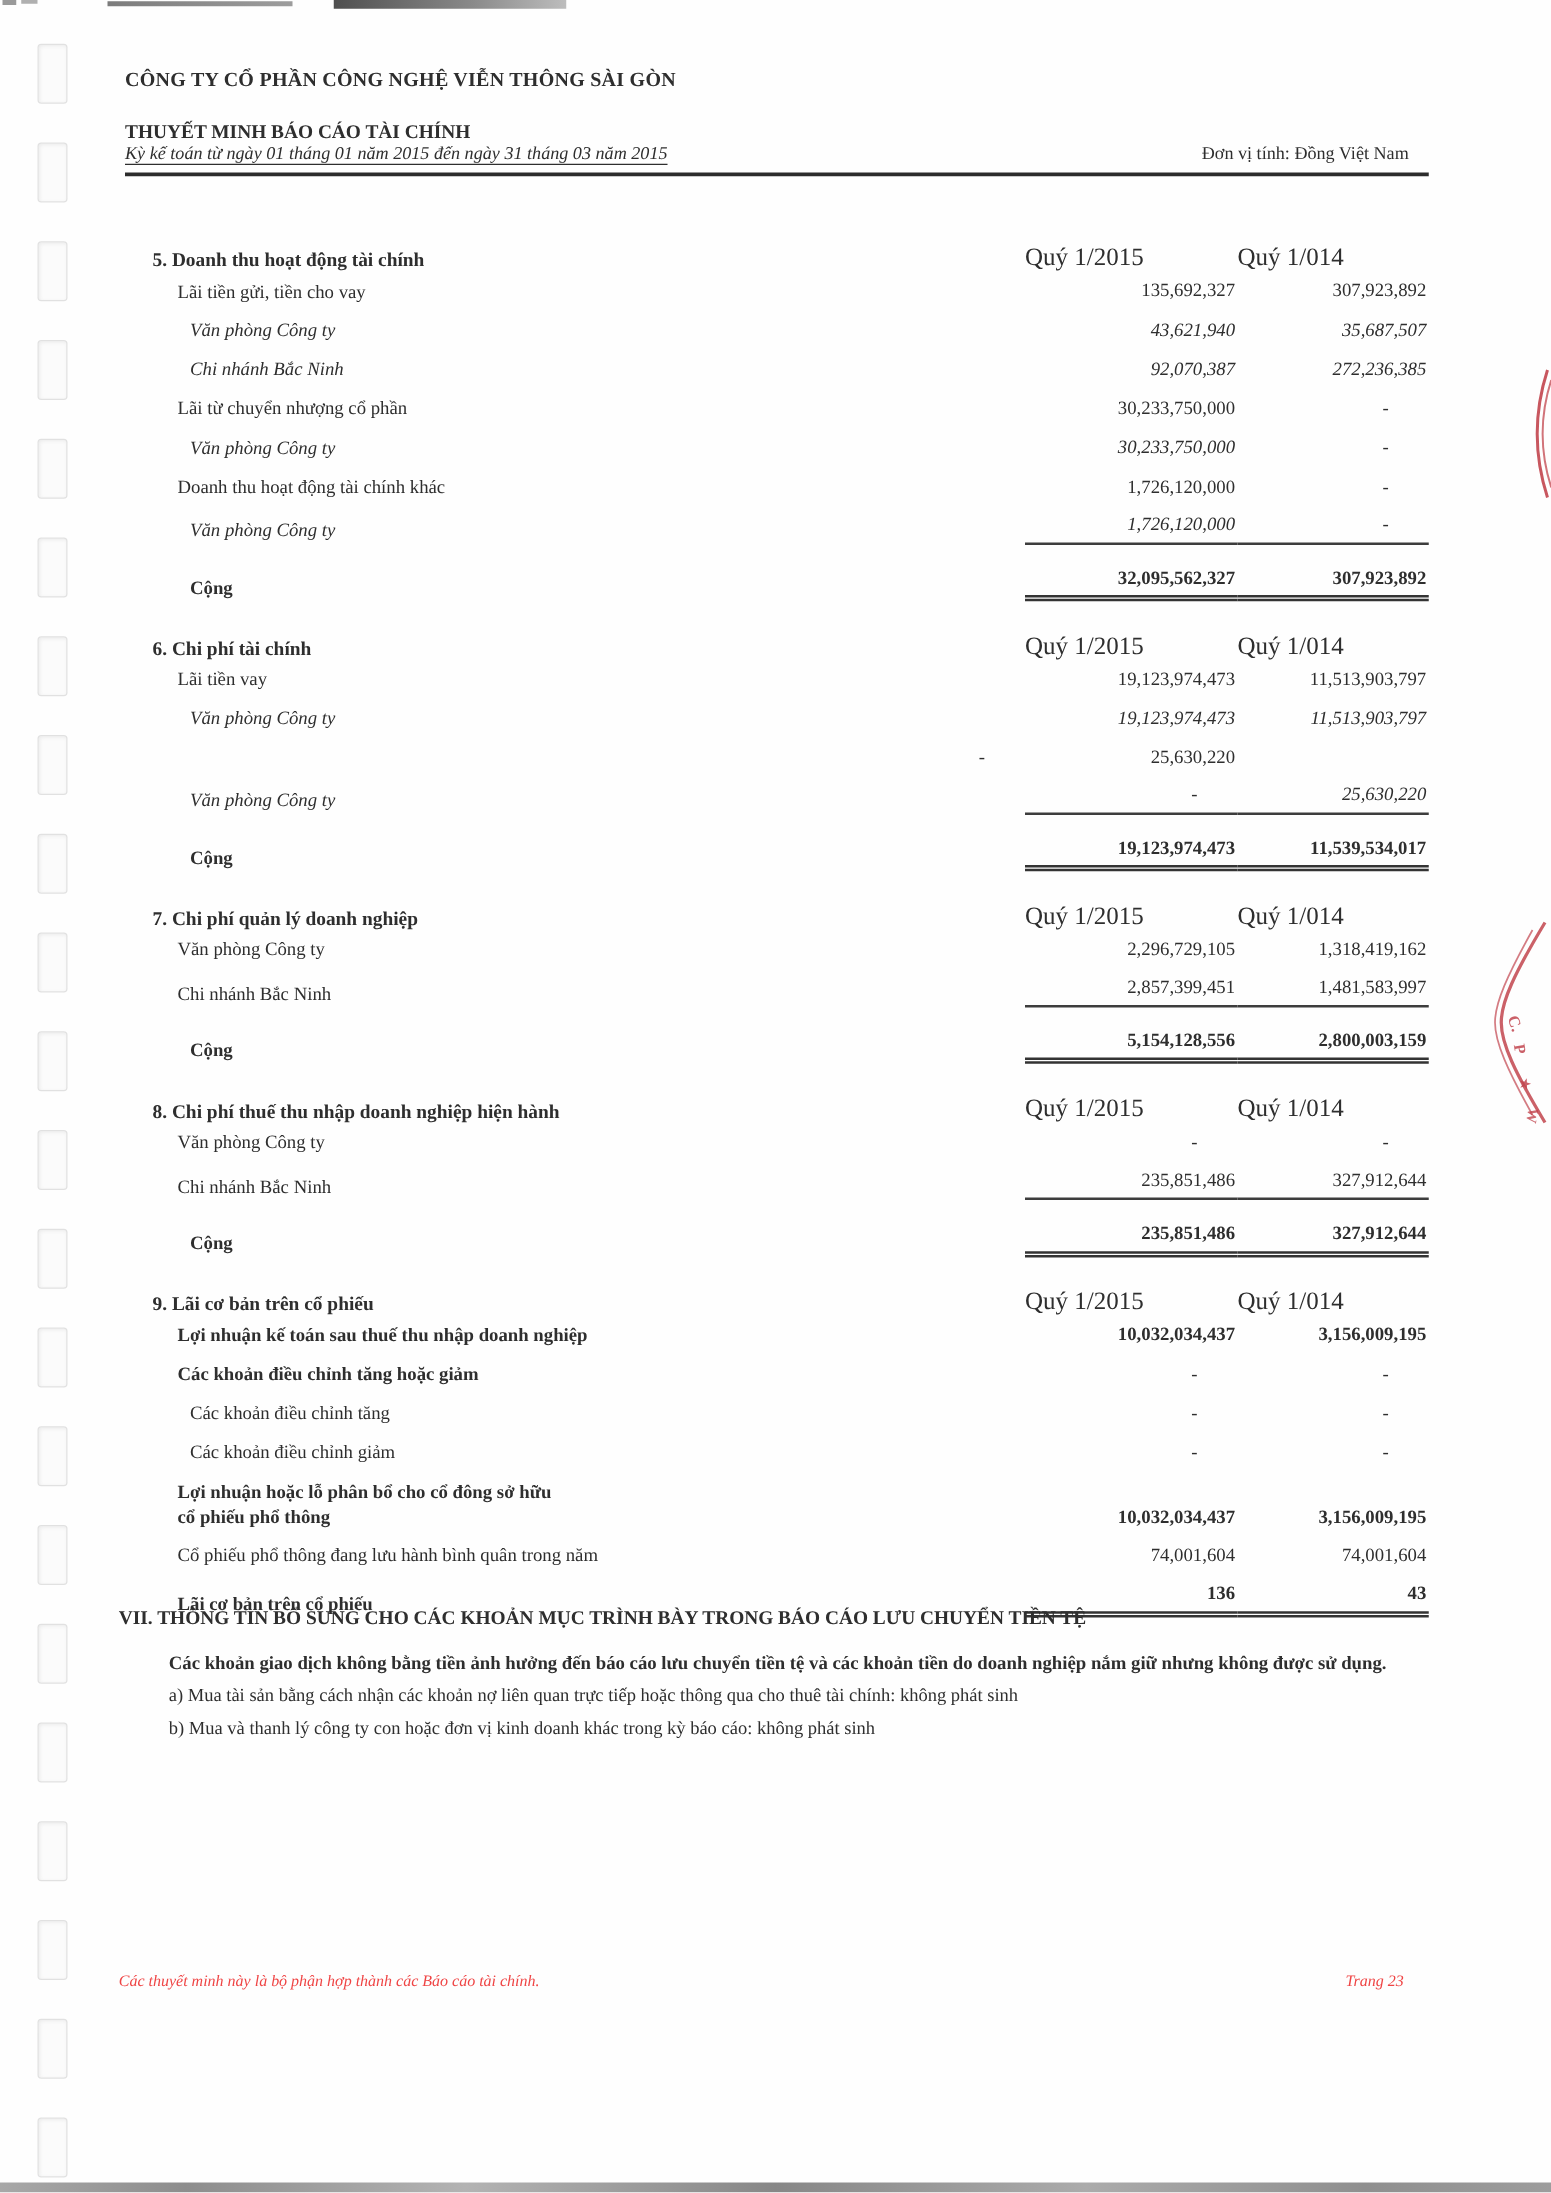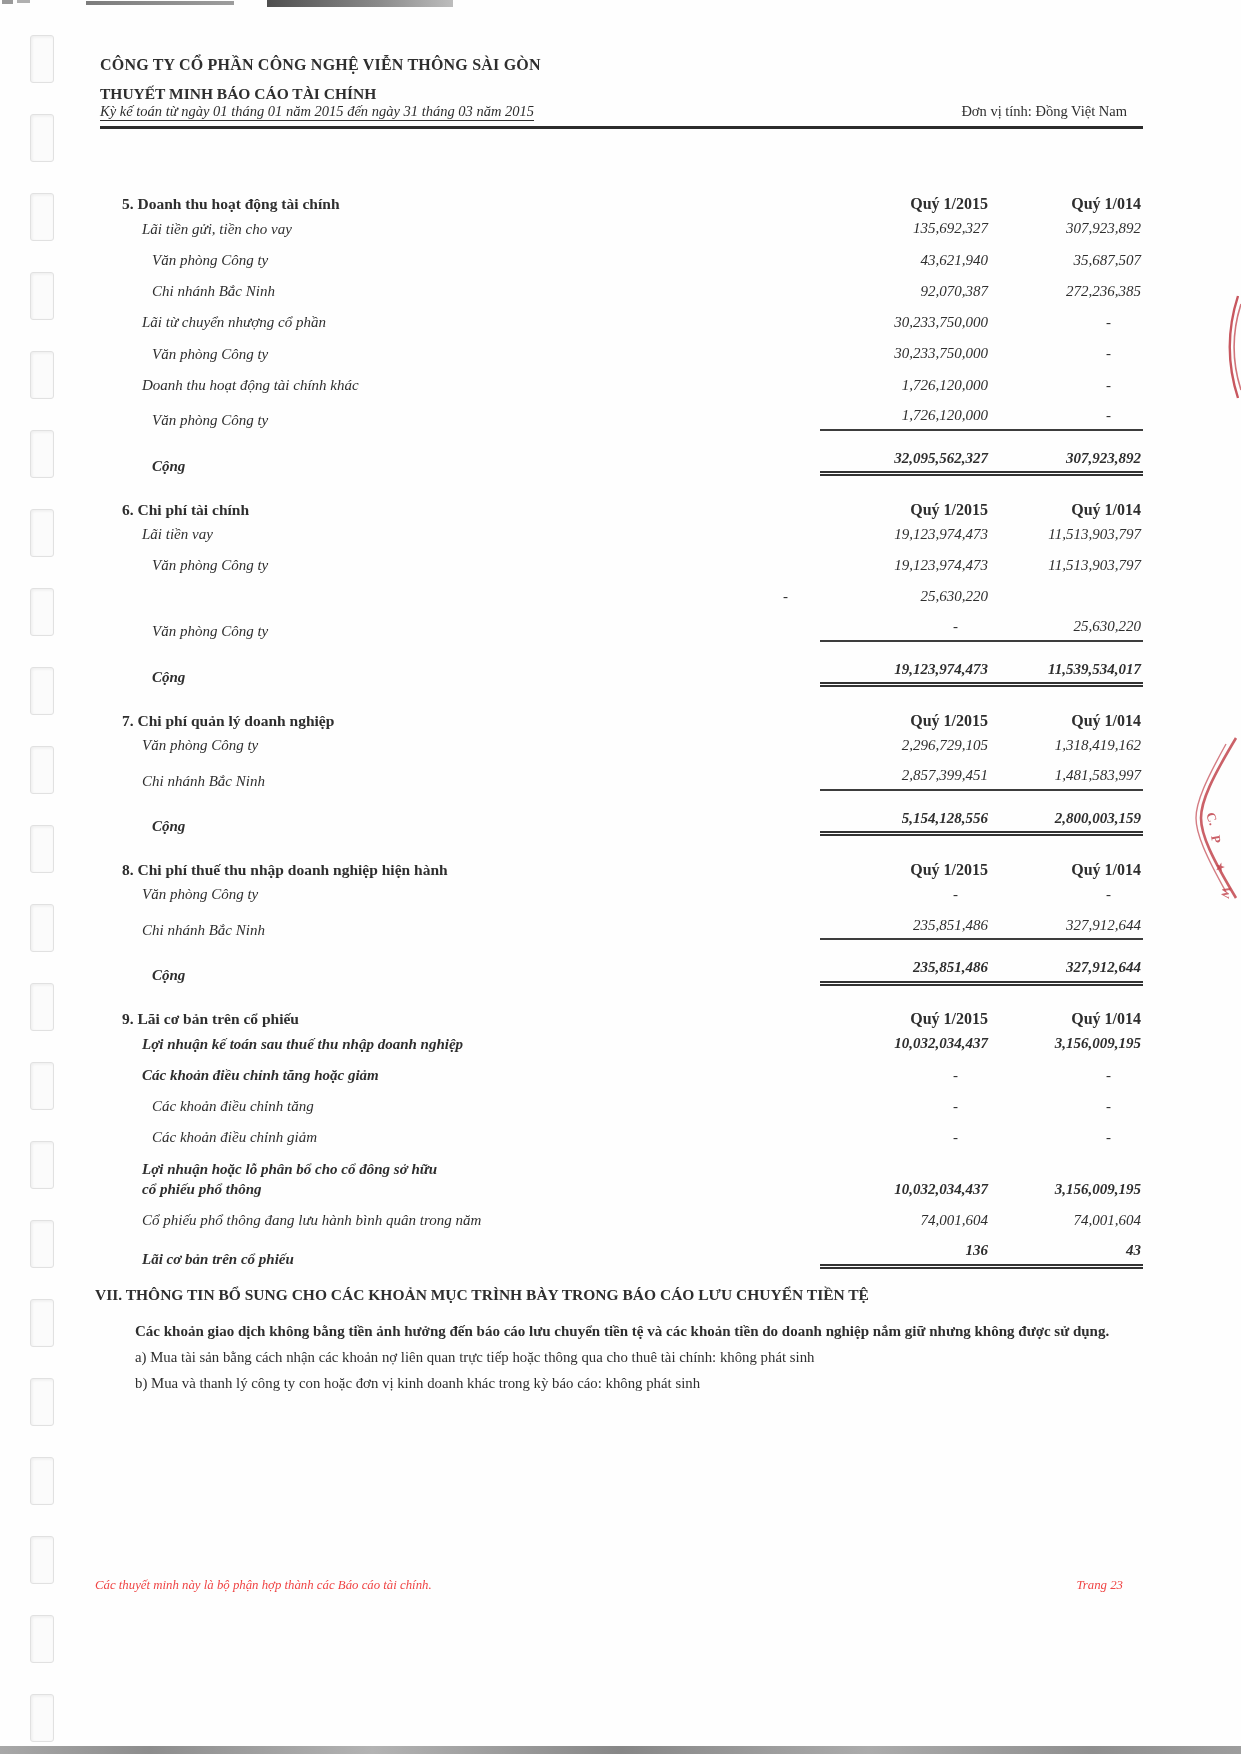--- a/index.html
+++ b/index.html
@@ -18,31 +18,31 @@
   .barA{position:absolute;left:86px;top:1px;width:148px;height:4px;background:linear-gradient(90deg,#7c7c7c,#9d9d9d);}
   .barB{position:absolute;left:267px;top:0;width:186px;height:7px;background:linear-gradient(90deg,#4f4f4f,#8a8a8a 60%,#bdbdbd);}
   .bstrip{position:absolute;left:0;right:0;bottom:0;height:8px;
     background:linear-gradient(90deg,#a8a8a8,#8d8d8d 12%,#b3b3b3 30%,#878787 50%,#ababab 70%,#8f8f8f 88%,#9d9d9d);}
   .hole{position:absolute;left:30px;width:22px;height:46px;border:1px solid #e1e1e1;
     border-radius:3px;background:#fbfbfb;box-shadow:inset 1px 1px 3px #ececec;}
   .seal{position:absolute;}
   
   .hdr{position:absolute;left:100px;right:98px;top:56px;}
   .company{font-size:16px;font-weight:bold;letter-spacing:.2px;}
-  .doctitle{font-size:15.5px;font-weight:bold;margin-top:11px;}
+  .doctitle{font-size:15.5px;font-weight:bold;margin-top:23px;}
   .prow{display:flex;justify-content:space-between;align-items:flex-end;}
   .period{font-style:italic;font-size:14.5px;text-decoration:underline;text-underline-offset:4px;}
   .unit{font-size:14.5px;padding-right:16px;}
   .hrule{height:3px;background:#2c2c2c;margin-top:6px;}
   
   #sections{position:absolute;left:100px;right:98px;top:176px;}
   .sec-head{display:grid;grid-template-columns:1fr 170px 153px;margin-top:19px;align-items:end;}
   .sec-title{font-weight:bold;font-size:15.5px;padding-left:22px;}
-  .col-h{font-weight:bold;text-align:right;font-size:16px;padding-right:2px;}
-  .t-row{display:grid;grid-template-columns:1fr 170px 153px;align-items:end;padding:5.5px 0;font-size:15px;font-style:italic;}
+  .col-h{font-weight:normal;text-align:left;font-size:20px;padding-right:2px;}
+  .t-row{display:grid;grid-template-columns:1fr 170px 153px;align-items:end;padding:5.5px 0;font-size:15px;}
   .t-row .lab{padding-left:42px;line-height:1.35;}
   .t-row.italic{font-style:italic;}
   .t-row.italic .lab{padding-left:52px;}
   .t-row.sub .lab{padding-left:52px;}
   .t-row.bold .lab{font-weight:bold;}
   .t-row.vb .val{font-weight:bold;}
   .val{text-align:right;padding-right:2px;line-height:1.3;}
   .val.dash{padding-right:32px;}
   .val.r-single{border-bottom:2px solid #3d3d3d;padding-bottom:3px;}
   .val.r-double{border-bottom:5px double #333;padding-bottom:3px;}

